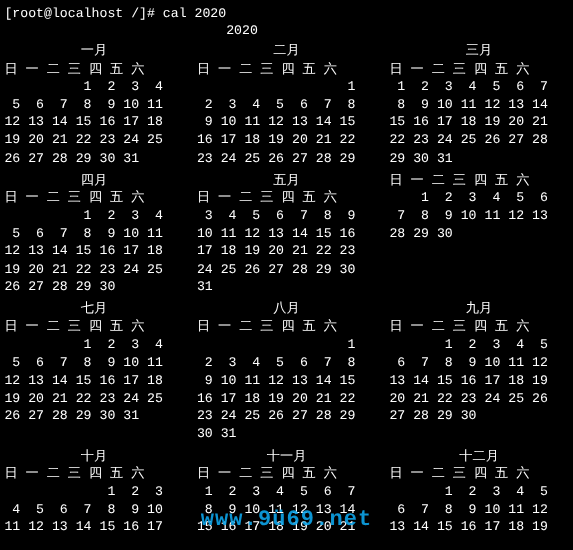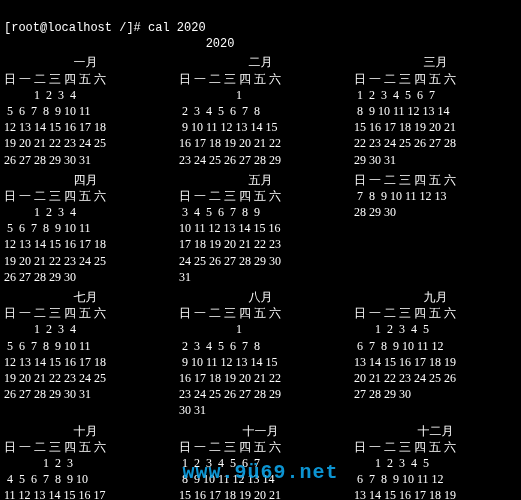--- a/index.html
+++ b/index.html
@@ -8,30 +8,30 @@
     font-family: "Courier New", monospace;
     font-size: 12px;
     margin: 0;
     padding: 4px;
     width: 521px;
     height: 500px;
     box-sizing: border-box;
     position: relative;
     line-height: 1.35;
   }
-  .prompt { white-space: pre; margin-top: 16px; }
+  .prompt { white-space: pre; }
   .year-title { text-align: left; white-space: pre; }
   .cal-grid {
     display: grid;
     grid-template-columns: repeat(3, 1fr);
     column-gap: 12px;
     row-gap: 4px;
     margin-top: 2px;
   }
-  .month { white-space: pre; font-variant-numeric: tabular-nums; font-family: Liberation Serif, serif; }
+  .month { white-space: pre; font-variant-numeric: tabular-nums; }
   .month .title { text-align: center; }
   .row { white-space: pre; }
   .watermark {
     position: absolute;
     bottom: 14px;
     left: 50%;
     transform: translateX(-50%);
     color: #0ea5e9;
     font-size: 20px;
     font-weight: bold;
@@ -44,21 +44,21 @@
 <body>
 
 <div class="prompt">[root@localhost /]# cal 2020</div>
 <div class="year-title">                            2020</div>
 <div class="cal-grid">
     <div class="month"><div class="title">一月</div><div class="row">日 一 二 三 四 五 六</div><div class="row">          1  2  3  4</div><div class="row"> 5  6  7  8  9 10 11</div><div class="row">12 13 14 15 16 17 18</div><div class="row">19 20 21 22 23 24 25</div><div class="row">26 27 28 29 30 31   </div><div class="row"></div></div>
     <div class="month"><div class="title">二月</div><div class="row">日 一 二 三 四 五 六</div><div class="row">                   1</div><div class="row"> 2  3  4  5  6  7  8</div><div class="row"> 9 10 11 12 13 14 15</div><div class="row">16 17 18 19 20 21 22</div><div class="row">23 24 25 26 27 28 29</div><div class="row"></div></div>
     <div class="month"><div class="title">三月</div><div class="row">日 一 二 三 四 五 六</div><div class="row"> 1  2  3  4  5  6  7</div><div class="row"> 8  9 10 11 12 13 14</div><div class="row">15 16 17 18 19 20 21</div><div class="row">22 23 24 25 26 27 28</div><div class="row">29 30 31            </div><div class="row"></div></div>
     <div class="month"><div class="title">四月</div><div class="row">日 一 二 三 四 五 六</div><div class="row">          1  2  3  4</div><div class="row"> 5  6  7  8  9 10 11</div><div class="row">12 13 14 15 16 17 18</div><div class="row">19 20 21 22 23 24 25</div><div class="row">26 27 28 29 30      </div><div class="row"></div></div>
     <div class="month"><div class="title">五月</div><div class="row">日 一 二 三 四 五 六</div><div class="row"> 3  4  5  6  7  8  9</div><div class="row">10 11 12 13 14 15 16</div><div class="row">17 18 19 20 21 22 23</div><div class="row">24 25 26 27 28 29 30</div><div class="row">31                  </div></div>
-    <div class="month"><div class="row">日 一 二 三 四 五 六</div><div class="row"> 7  8  9 10 11 12 13</div><div class="row">28 29 30            </div><div class="row"></div></div>
+    <div class="month"><div class="row">日 一 二 三 四 五 六</div><div class="row">    1  2  3  4  5  6</div><div class="row"> 7  8  9 10 11 12 13</div><div class="row">28 29 30            </div><div class="row"></div></div>
     <div class="month"><div class="title">七月</div><div class="row">日 一 二 三 四 五 六</div><div class="row">          1  2  3  4</div><div class="row"> 5  6  7  8  9 10 11</div><div class="row">12 13 14 15 16 17 18</div><div class="row">19 20 21 22 23 24 25</div><div class="row">26 27 28 29 30 31   </div><div class="row"></div></div>
     <div class="month"><div class="title">八月</div><div class="row">日 一 二 三 四 五 六</div><div class="row">                   1</div><div class="row"> 2  3  4  5  6  7  8</div><div class="row"> 9 10 11 12 13 14 15</div><div class="row">16 17 18 19 20 21 22</div><div class="row">23 24 25 26 27 28 29</div><div class="row">30 31               </div></div>
     <div class="month"><div class="title">九月</div><div class="row">日 一 二 三 四 五 六</div><div class="row">       1  2  3  4  5</div><div class="row"> 6  7  8  9 10 11 12</div><div class="row">13 14 15 16 17 18 19</div><div class="row">20 21 22 23 24 25 26</div><div class="row">27 28 29 30         </div><div class="row"></div></div>
     <div class="month"><div class="title">十月</div><div class="row">日 一 二 三 四 五 六</div><div class="row">             1  2  3</div><div class="row"> 4  5  6  7  8  9 10</div><div class="row">11 12 13 14 15 16 17</div><div class="row"></div></div>
     <div class="month"><div class="title">十一月</div><div class="row">日 一 二 三 四 五 六</div><div class="row"> 1  2  3  4  5  6  7</div><div class="row"> 8  9 10 11 12 13 14</div><div class="row">15 16 17 18 19 20 21</div><div class="row"></div></div>
     <div class="month"><div class="title">十二月</div><div class="row">日 一 二 三 四 五 六</div><div class="row">       1  2  3  4  5</div><div class="row"> 6  7  8  9 10 11 12</div><div class="row">13 14 15 16 17 18 19</div><div class="row"></div></div>
   </div>
 <div class="watermark">www.9ü69.net</div>
 
 </body></html>

